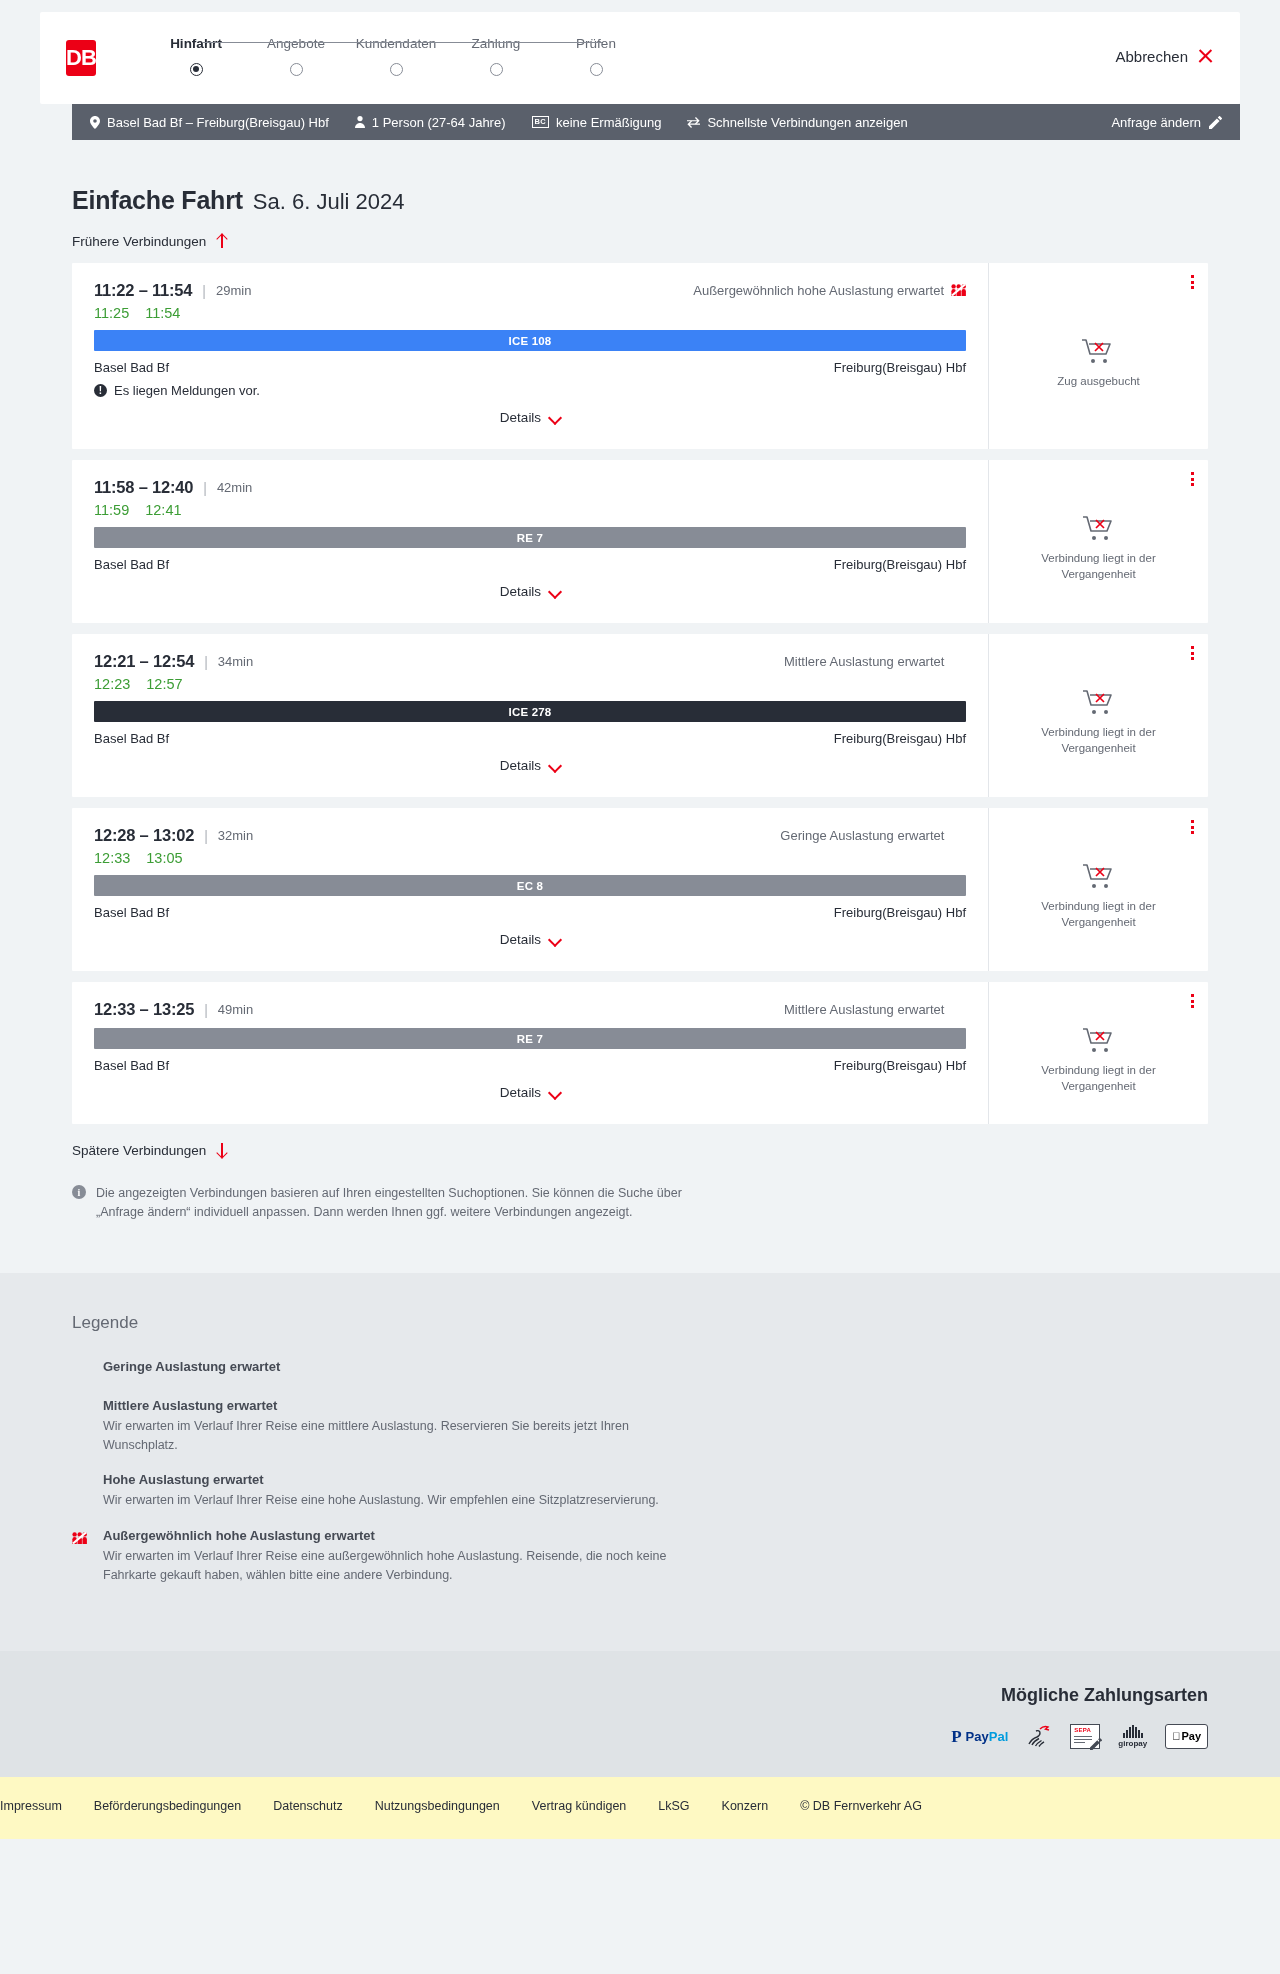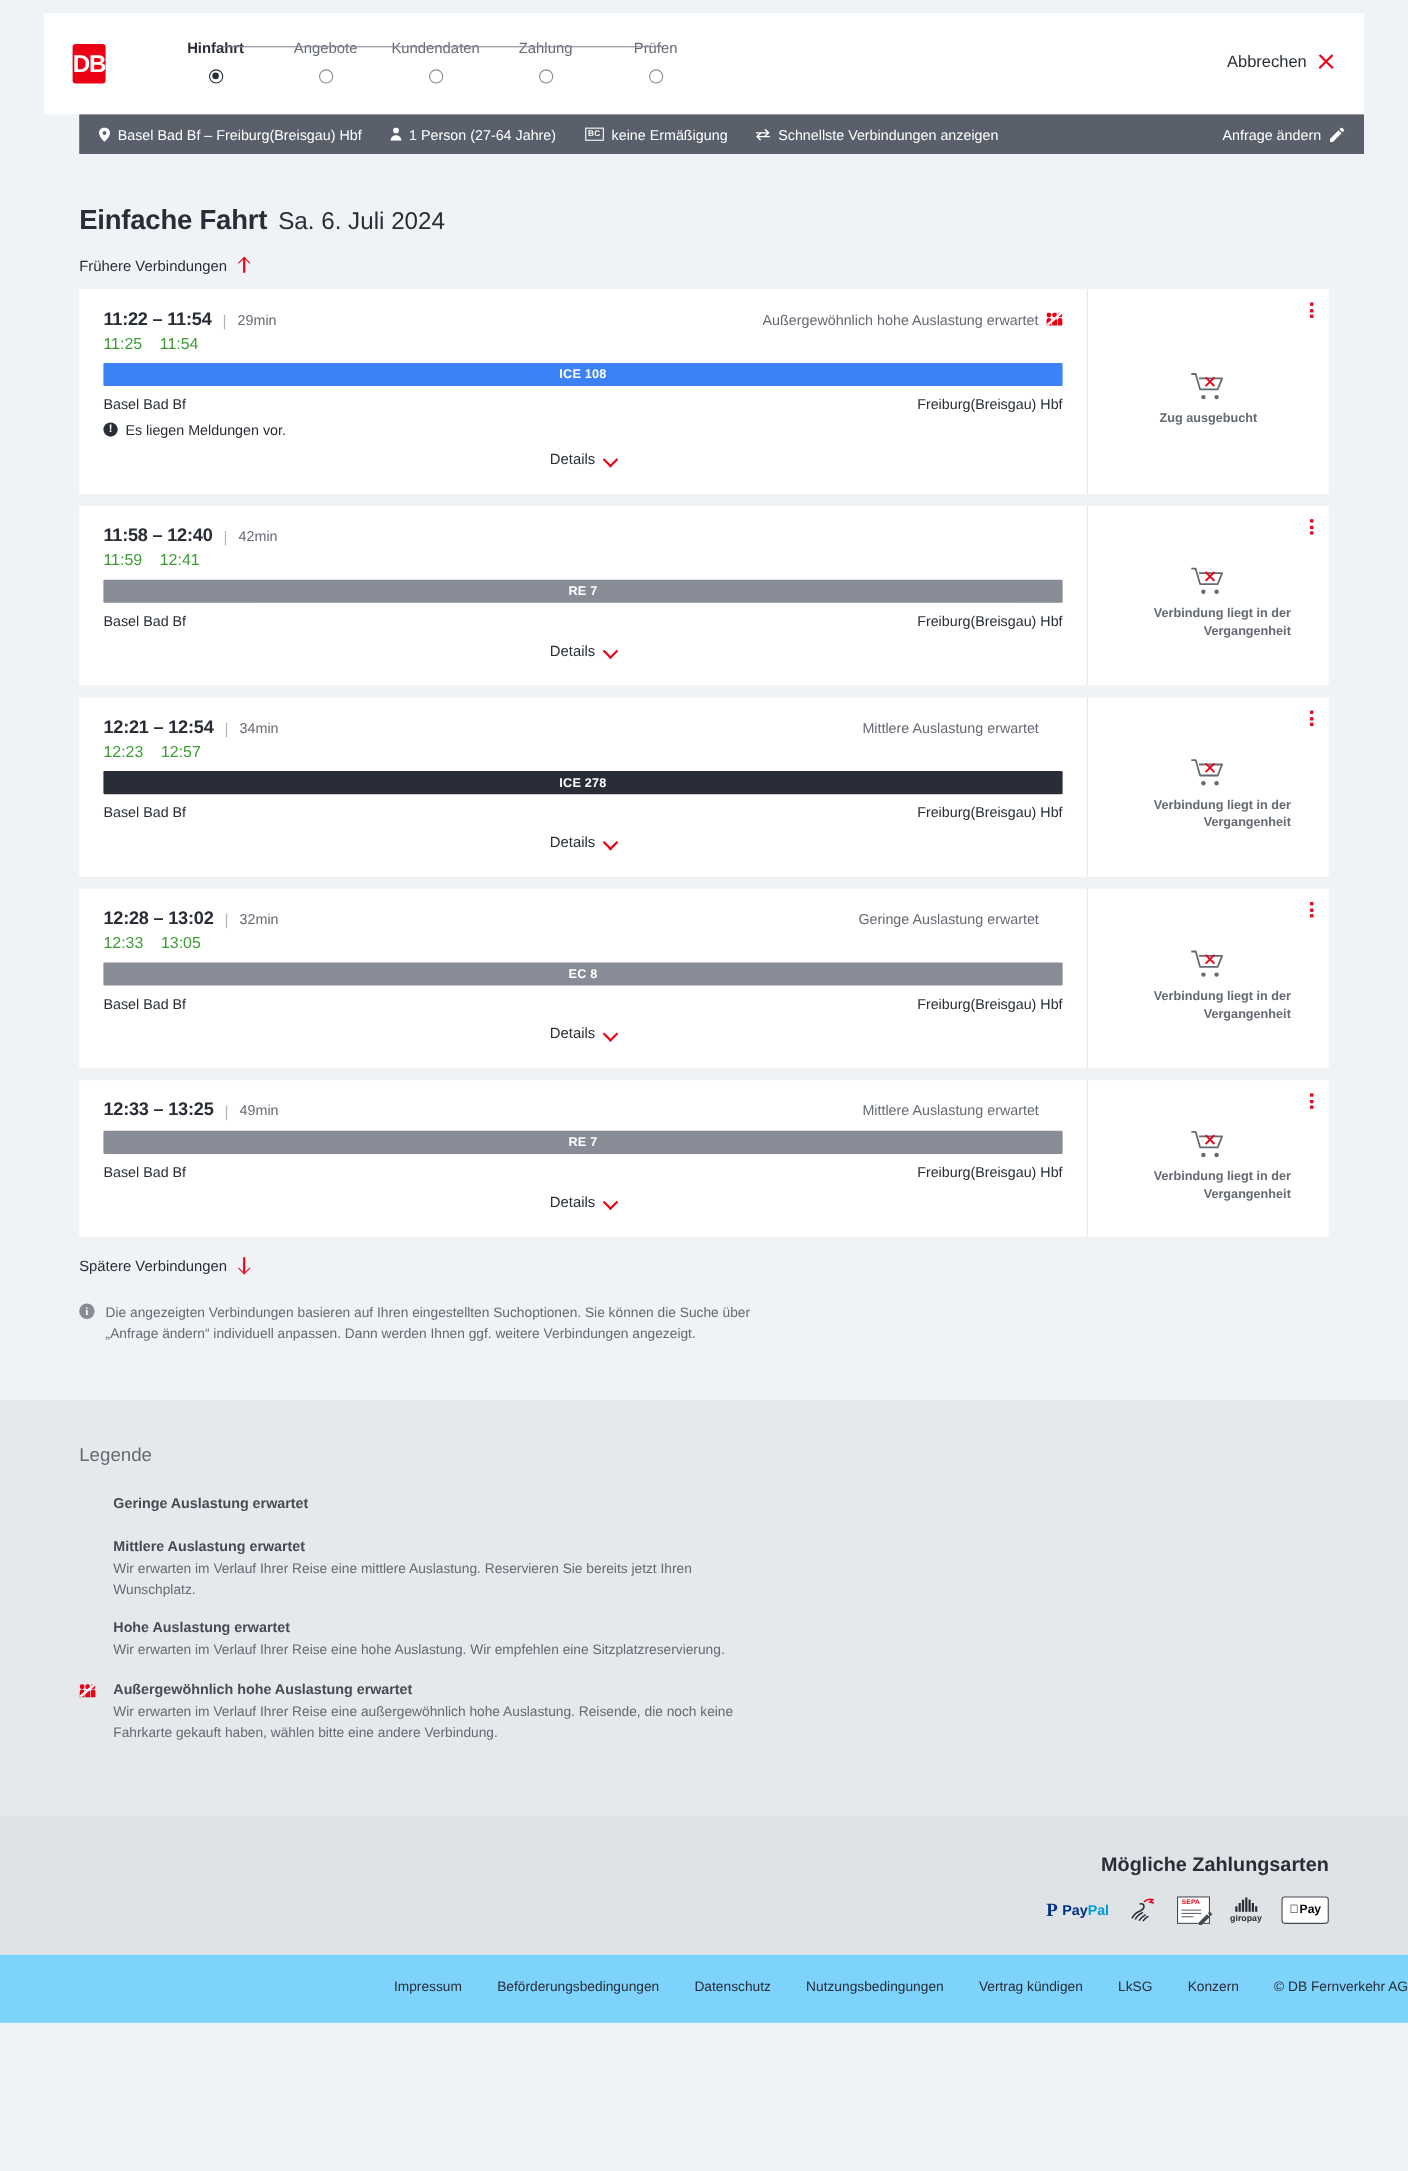--- a/index.html
+++ b/index.html
@@ -235,21 +235,21 @@
   .kebab i { width: 3px; height: 3px; background: #ec0016; display: block; }
 
   .side-body {
     margin-top: auto; margin-bottom: auto;
     display: flex; flex-direction: column; align-items: center;
     padding-top: 18px;
   }
   .cart-wrap { position: relative; width: 34px; height: 28px; }
   .side-note {
     margin-top: 9px; font-size: 11.5px; color: #646973;
-    text-align: right; line-height: 1.35; max-width: 150px; font-weight: bold;
+    text-align: center; line-height: 1.35; max-width: 150px;
   }
 
   
   .occ-icon { display: inline-flex; align-items: flex-end; gap: 1.3px; height: 12px; }
   .occ-icon .p { width: 4px; position: relative; }
   .occ-icon .p .head {
     width: 3.4px; height: 3.4px; border-radius: 50%; margin: 0 auto 0.8px auto;
   }
   .occ-icon .p .body {
     width: 4px; height: 6px; border-radius: 1.6px 1.6px 0 0;
@@ -321,23 +321,23 @@
   .giro-bars i { width: 2px; background: #282d37; display: block; }
   .giro-txt { font-size: 8px; color: #282d37; font-weight: 700; }
   .apay {
     border: 1px solid #454a54; background: #fff; border-radius: 3px;
     padding: 3px 6px; font-size: 11px; font-weight: 600; color: #000;
     display: flex; align-items: center; gap: 1px;
   }
 
   
   .footer {
-    background: #7dd3fc;
+    background: #fef9c3;
     padding: 22px 0 26px 0;
-    display: flex; justify-content: flex-end; gap: 32px;
+    display: flex; justify-content: flex-start; gap: 32px;
     font-size: 12.5px; color: #282d37;
   }
   .footer a { color: #282d37; text-decoration: none; cursor: pointer; white-space: nowrap; }
   .footer .copy { color: #282d37; white-space: nowrap; }
 </style>
 </head>
 <body>
 
 <div class="stepper-header">
   <div class="db-logo">

